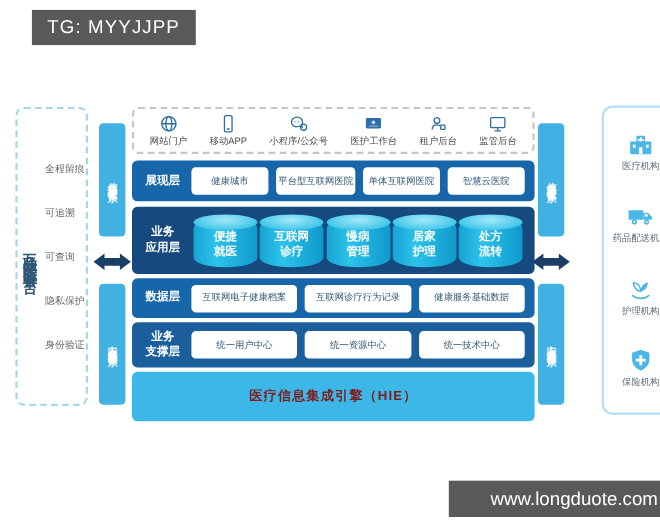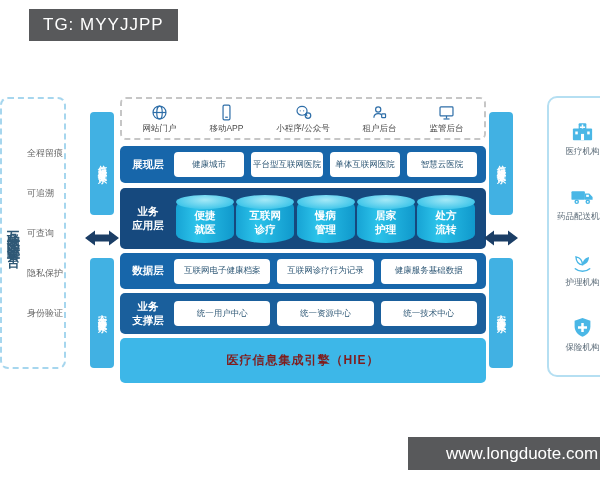--- a/index.html
+++ b/index.html
@@ -8,21 +8,21 @@
 
   .abs { position:absolute; }
 
   
   .tg-badge { left:29px; top:9px; background:#58595b; color:#fff; font-size:17px;
     padding:6px 14px; letter-spacing:1px; }
   .watermark { left:408px; top:437px; width:228px; height:33px; background:#58595b; color:#fff;
     font-size:17px; display:flex; align-items:center; justify-content:center; }
 
   
-  .left-panel { left:0; top:97px; width:66px; height:272px; background:#fff;
+  .left-panel { left:14px; top:97px; width:66px; height:272px; background:#fff;
     border:2px dashed #a6d6ee; border-radius:8px; display:flex; align-items:center;
     justify-content:space-between; gap:5px; padding:12px 2px; }
   .v-title { writing-mode:vertical-rl; text-orientation:upright; font-weight:bold;
     font-size:13px; color:#2f5876; letter-spacing:3px; }
   .lp-items { height:200px; display:flex; flex-direction:column; justify-content:space-around; }
   .lp-item { font-size:9px; color:#666; white-space:nowrap; }
 
   
   .vbar { width:24px; background:#41b1e3; border-radius:4px; display:flex;
     align-items:center; justify-content:center; }
@@ -124,20 +124,28 @@
     <svg viewBox="0 0 22 22">
         <path d="M3.5 9.3c0-3 2.6-5.3 5.8-5.3s5.8 2.3 5.8 5.3c0 1.1-.4 2.1-1 2.9l.6 2.2-2.1-1c-1 .5-2.1.8-3.3.8-3.2 0-5.8-2.3-5.8-4.9z"></path>
         <circle cx="16.2" cy="14.6" r="3.2"></circle>
         <circle cx="7.2" cy="9" r="0.7" fill="#2e6ea8" stroke="none"></circle>
         <circle cx="11.2" cy="9" r="0.7" fill="#2e6ea8" stroke="none"></circle>
       </svg>
     <span class="lbl">小程序/公众号</span>
   </div>
   <div class="channel">
     <svg viewBox="0 0 22 22">
+        <rect x="3" y="5" width="16" height="11" rx="1.5" fill="#2e6ea8" stroke="none"></rect>
+        <path d="M9 9.5h4M11 7.5v4" stroke="#fff" stroke-width="1.4"></path>
+        <line x1="6" y1="13.5" x2="16" y2="13.5" stroke="#8fc0e0" stroke-width="1"></line>
+      </svg>
+    <span class="lbl">医护工作台</span>
+  </div>
+  <div class="channel">
+    <svg viewBox="0 0 22 22">
         <circle cx="9.5" cy="7.5" r="3"></circle>
         <path d="M4.5 17c0-3.2 2.2-4.8 5-4.8 1.6 0 3 .5 3.9 1.5"></path>
         <rect x="13.5" y="12.5" width="4.5" height="4.5" rx="0.8"></rect>
       </svg>
     <span class="lbl">租户后台</span>
   </div>
   <div class="channel">
     <svg viewBox="0 0 22 22">
         <rect x="3.5" y="4.5" width="15" height="10.5" rx="1"></rect>
         <line x1="11" y1="15" x2="11" y2="18"></line>

